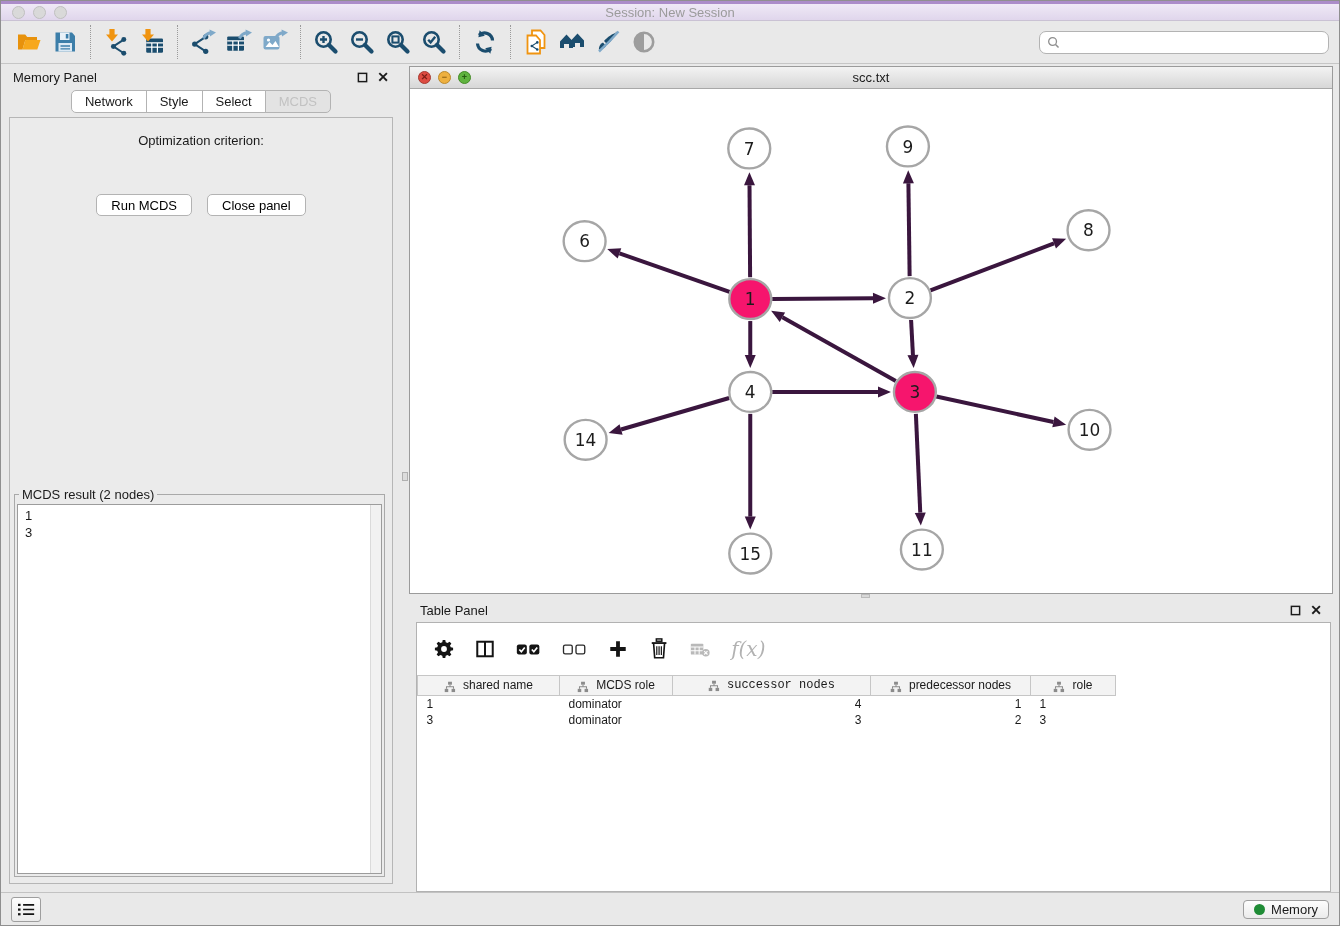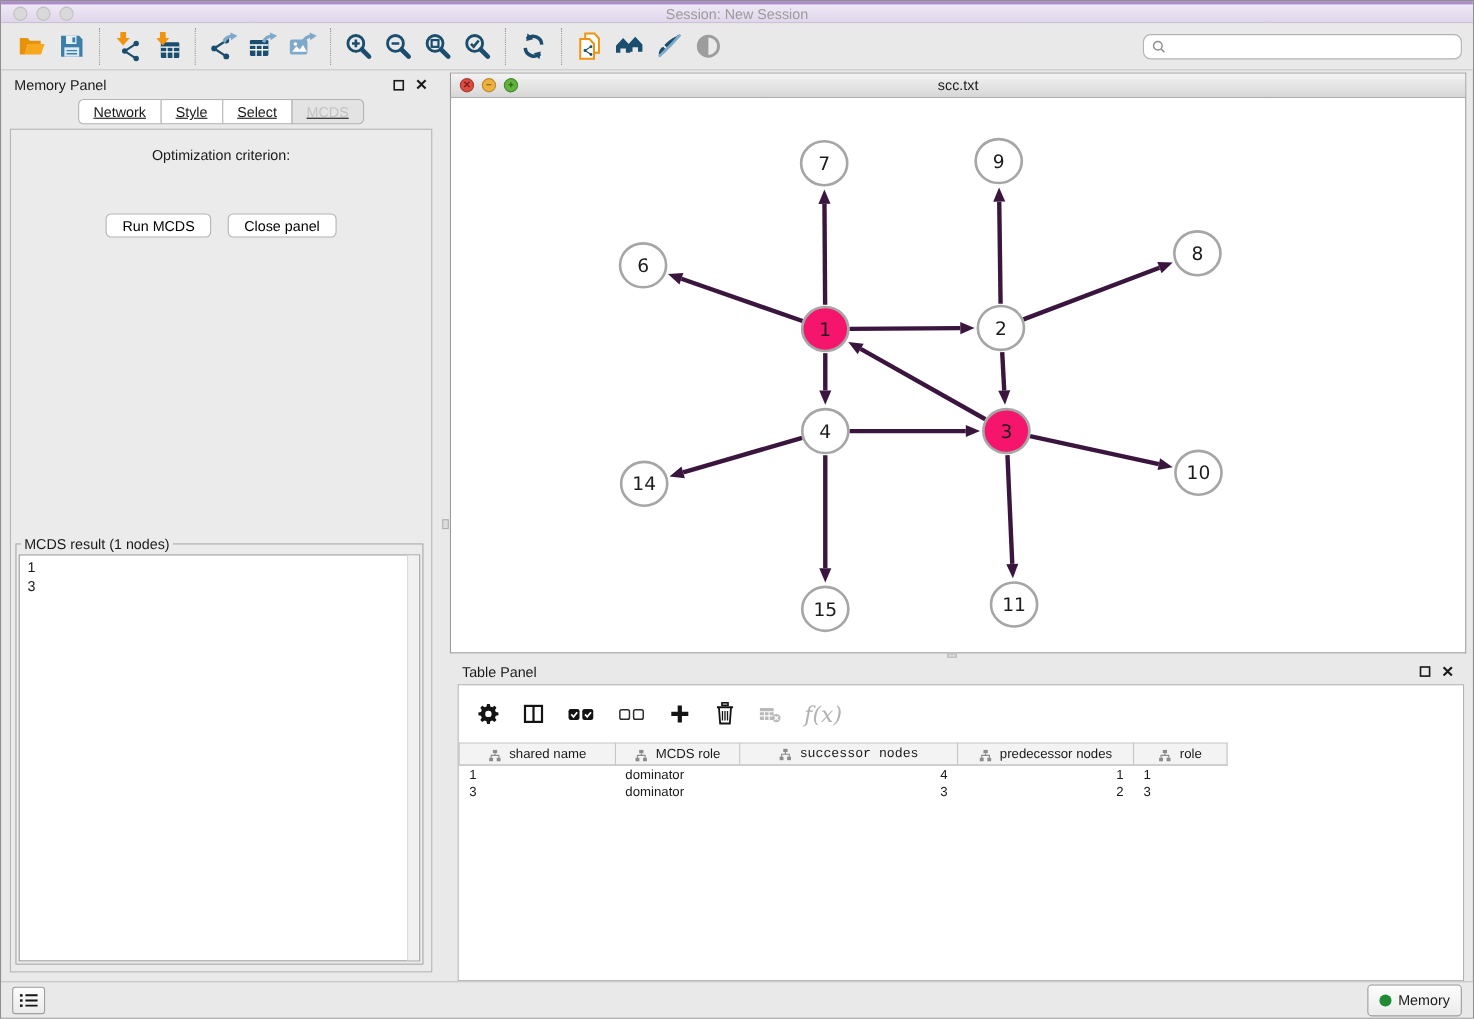--- a/index.html
+++ b/index.html
@@ -31,21 +31,21 @@
   .tb-search svg { width:13px; height:13px; }
   .tb-search input { border:none; outline:none; flex:1; font-size:13px; background:transparent; }
   
   .main { display:flex; height:828px; }
   
   .control-panel { width:400px; position:relative; }
   .panel-head { height:26px; display:flex; align-items:center; padding:0 12px; }
   .panel-controls { margin-left:auto; display:flex; gap:9px; align-items:center; }
   .float-icon svg { width:11px; height:11px; display:block; }
   .close-icon { font-weight:bold; font-size:14px; line-height:11px; }
-  .seg-tabs { display:flex; justify-content:center; height:23px; position:relative; z-index:2;text-decoration:underline; }
+  .seg-tabs { display:flex; justify-content:center; height:23px; position:relative; z-index:2; }
   .seg { border:1px solid #b3b3b3; background:#fff; font-size:13px;
     padding:2px 13px; margin-left:-1px; line-height:17px; }
   .seg:first-child { border-radius:5px 0 0 5px; margin-left:0; }
   .seg:last-child  { border-radius:0 5px 5px 0; }
   .seg.selected { background:#e3e3e3; color:#c2c2c2; }
   .cp-box { position:absolute; left:8px; right:8px; top:53px; bottom:8px;
     border:1px solid #b6b6b6; background:#ebebeb; }
   .opt-label { position:absolute; top:15px; width:100%; text-align:center; }
   .opt-select { position:absolute; top:40px; left:36px; right:36px; height:23px;
     background:#fff; border:1px solid #aeaeae; border-radius:5px;
@@ -99,21 +99,21 @@
   table.data th svg { width:12px; height:12px; margin-right:7px; vertical-align:-2px; }
   table.data td { height:16px; padding:0 9px; white-space:nowrap; }
   td.al { text-align:left; } td.ar { text-align:right; }
   .tp-tabs { height:34px; display:flex; justify-content:center; align-items:center; }
   
   .statusbar { height:34px; border-top:1px solid #c2c2c2; display:flex;
     align-items:center; padding:0 10px; background:#e9e9e9; }
   .list-btn { width:30px; height:25px; border:1px solid #9e9e9e; border-radius:3px;
     background:linear-gradient(#fdfdfd,#eaeaea); display:flex; align-items:center; justify-content:center; }
   .list-btn svg { width:17px; height:13px; }
-  .memory-btn { margin-left:auto; height:29px; border:1px solid #9e9e9e; border-radius:4px;
+  .memory-btn { margin-left:auto; height:19px; border:1px solid #9e9e9e; border-radius:4px;
     background:linear-gradient(#fdfdfd,#ebebeb); display:flex; align-items:center;
     gap:6px; padding:0 10px; font-size:13px; }
   .mem-dot { width:11px; height:11px; border-radius:50%; background:#1e8b35; }
 </style>
 </head>
 <body>
 
 <div class="titlebar">
   <div class="traffic">
     <span class="dot"></span>
@@ -297,21 +297,21 @@
         <span class="seg">Select</span>
         <span class="seg selected">MCDS</span>
       </div>
     <div class="cp-box">
       <div class="opt-label">Optimization criterion:</div>
       <div class="btn-row">
         <button class="std">Run MCDS</button>
         <button class="std">Close panel</button>
       </div>
       <fieldset class="result">
-        <legend>MCDS result (1 nodes)</legend>
+        <legend>MCDS result (2 nodes)</legend>
         <div class="result-area">
           <pre id="result-lines">1
 3</pre>
           <div class="scroll-strip"></div>
         </div>
       </fieldset>
     </div>
   </div>
 
   <div class="splitter">

